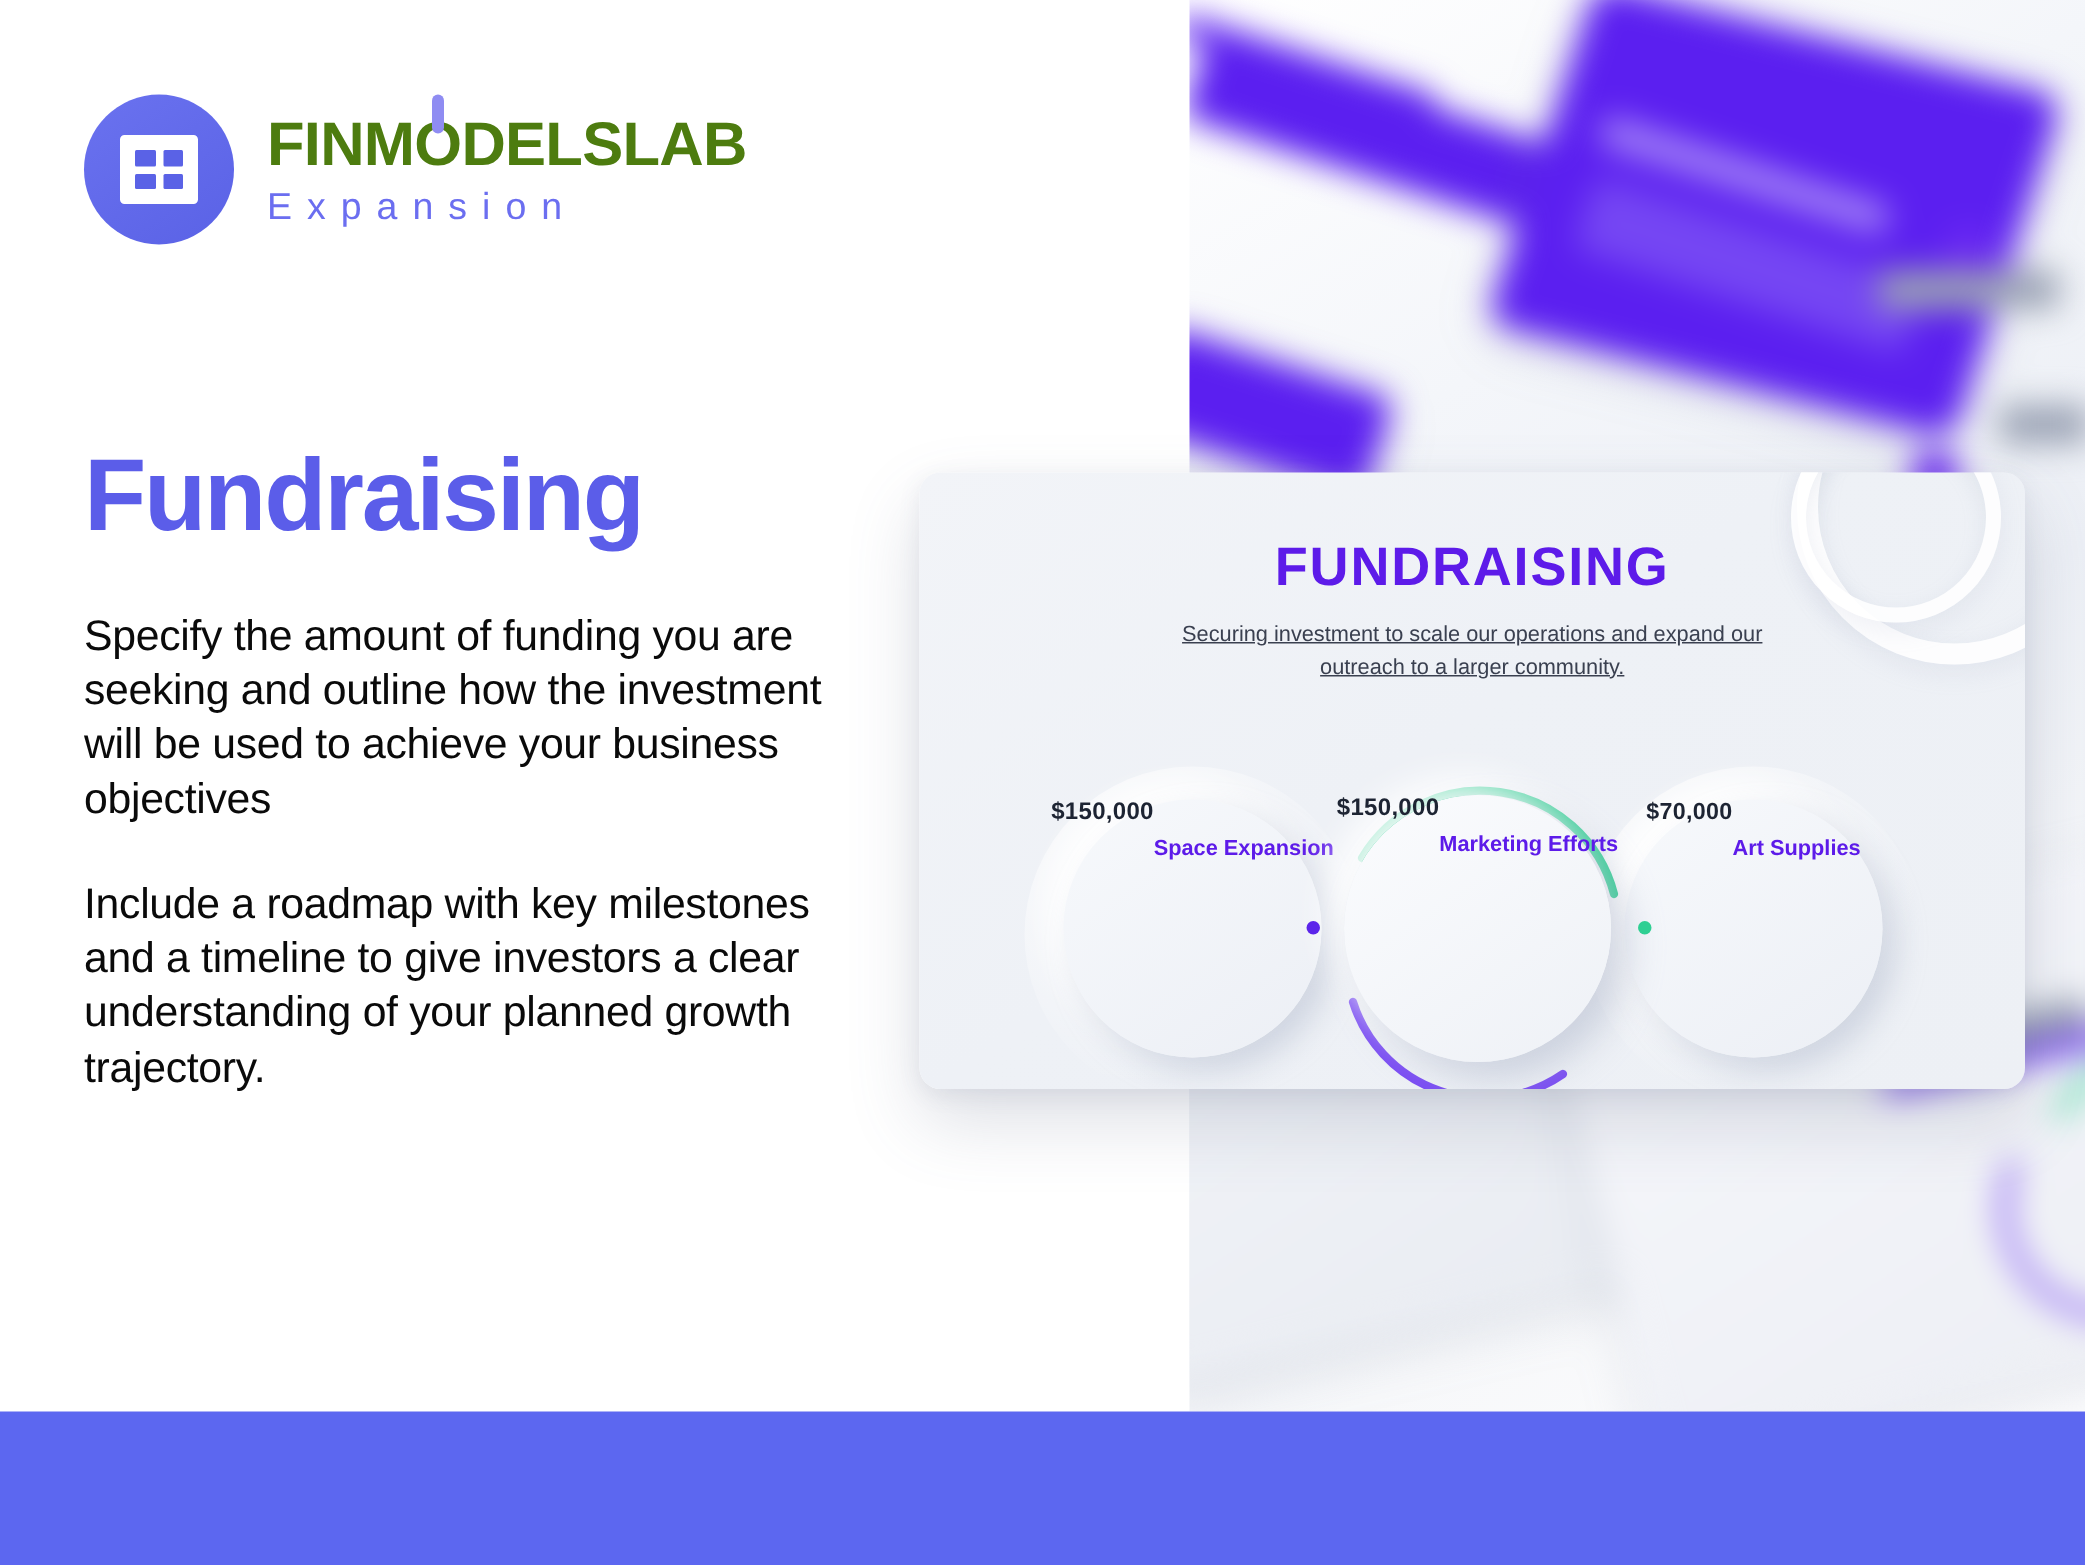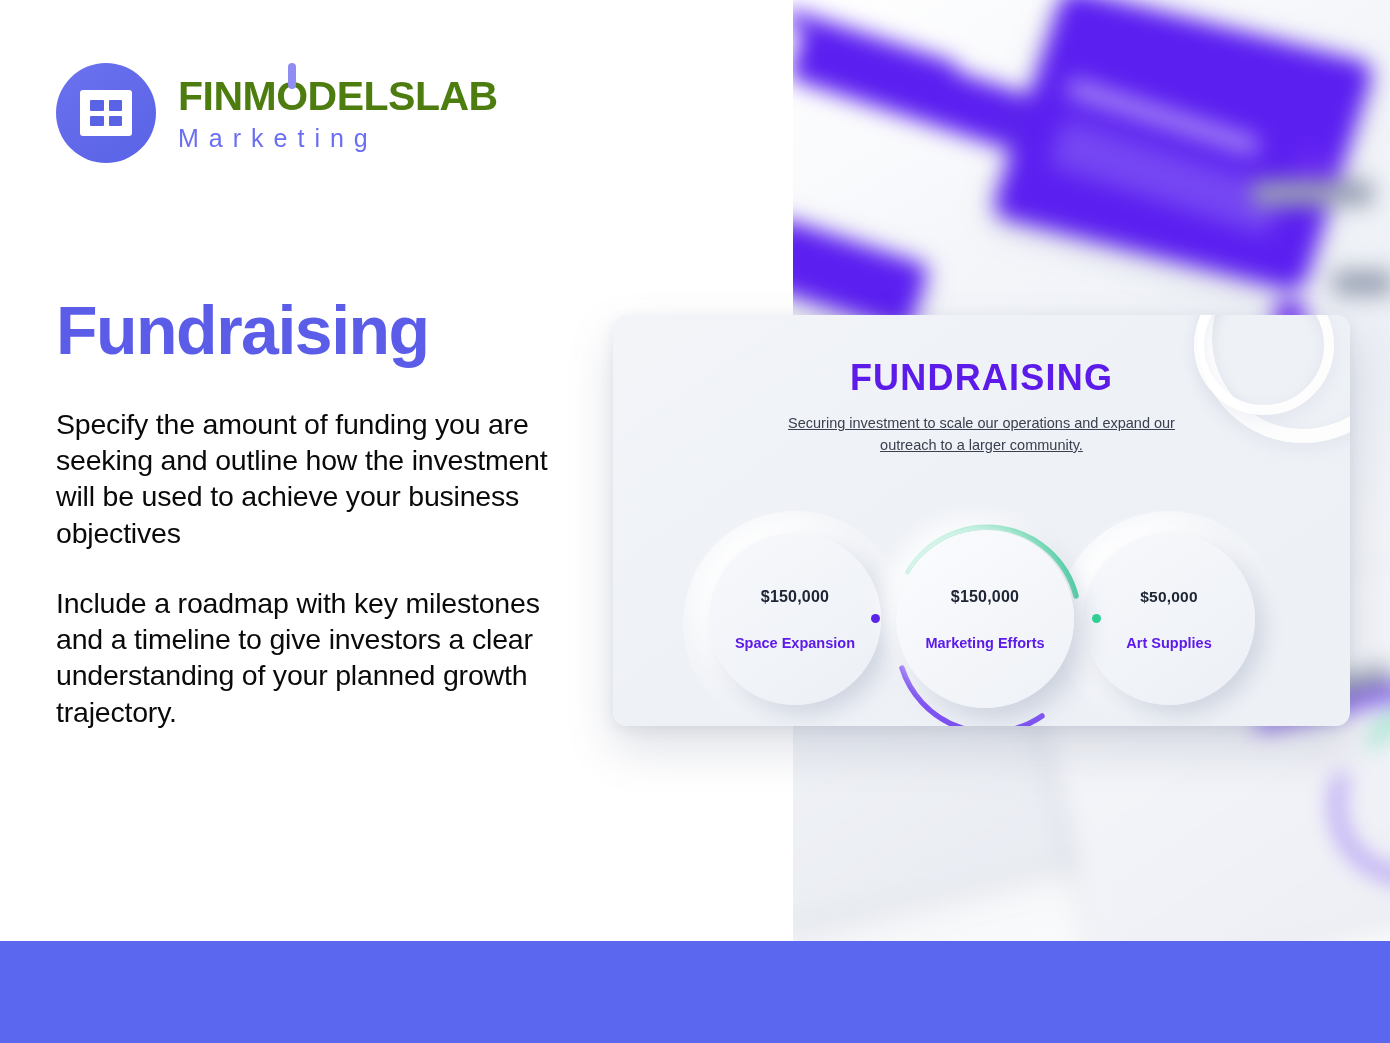--- a/index.html
+++ b/index.html
@@ -145,22 +145,21 @@
     width: 100%;
     height: 210px;
   }
   .nc {
     position: absolute;
     border-radius: 50%;
     background: linear-gradient(145deg, #f7f9fc 0%, #eceff5 100%);
     box-shadow: 9px 9px 20px rgba(163,172,195,.40),
                -9px -9px 20px rgba(255,255,255,.92);
     display: flex;
-    flex-direction: column;
-    align-items: center;
+    flex-direction: row;
     justify-content: center;
   }
   .nc.side { width: 172px; height: 172px; top: 22px; }
   .nc.left  { left: 96px; }
   .nc.right { left: 470px; }
   .nc.center {
     width: 178px; height: 178px;
     left: 283px; top: 19px;
     background: linear-gradient(145deg, #fbfcfe 0%, #eef1f6 100%);
     box-shadow: 11px 11px 24px rgba(163,172,195,.45),
@@ -360,21 +359,21 @@
 
         <path d="M 36 168 A 92 92 0 0 0 176 216" fill="none" stroke="#7B4DF4" stroke-width="5.5" stroke-linecap="round"></path>
       </svg>
 
       <div class="nc center">
         <div class="amount">$150,000</div>
         <div class="label">Marketing Efforts</div>
       </div>
 
       <div class="nc side right">
-        <div class="amount small">$50,000</div>
+        <div class="amount small">$70,000</div>
         <div class="label">Art Supplies</div>
       </div>
 
       <div class="cdot purple"></div>
       <div class="cdot green"></div>
 
     </div>
   </div>
 
   <div class="logo-row">
@@ -388,21 +387,21 @@
     </div>
     <div class="logo-text">
       <div class="brand">
         <span>FINM</span>
         <span class="power-o">
           <span>O</span>
           <span class="bar"></span>
         </span>
         <span>DELSLAB</span>
       </div>
-      <div class="brand-sub">Marketing</div>
+      <div class="brand-sub">Expansion</div>
     </div>
   </div>
 
   <div class="headline">Fundraising</div>
 
   <div class="para p1">Specify the amount of funding you are seeking and outline how the investment will be used to achieve your business objectives</div>
 
   <div class="para p2">Include a roadmap with key milestones and a timeline to give investors a clear understanding of your planned growth trajectory.</div>
 
   <div class="bottom-bar"></div>

